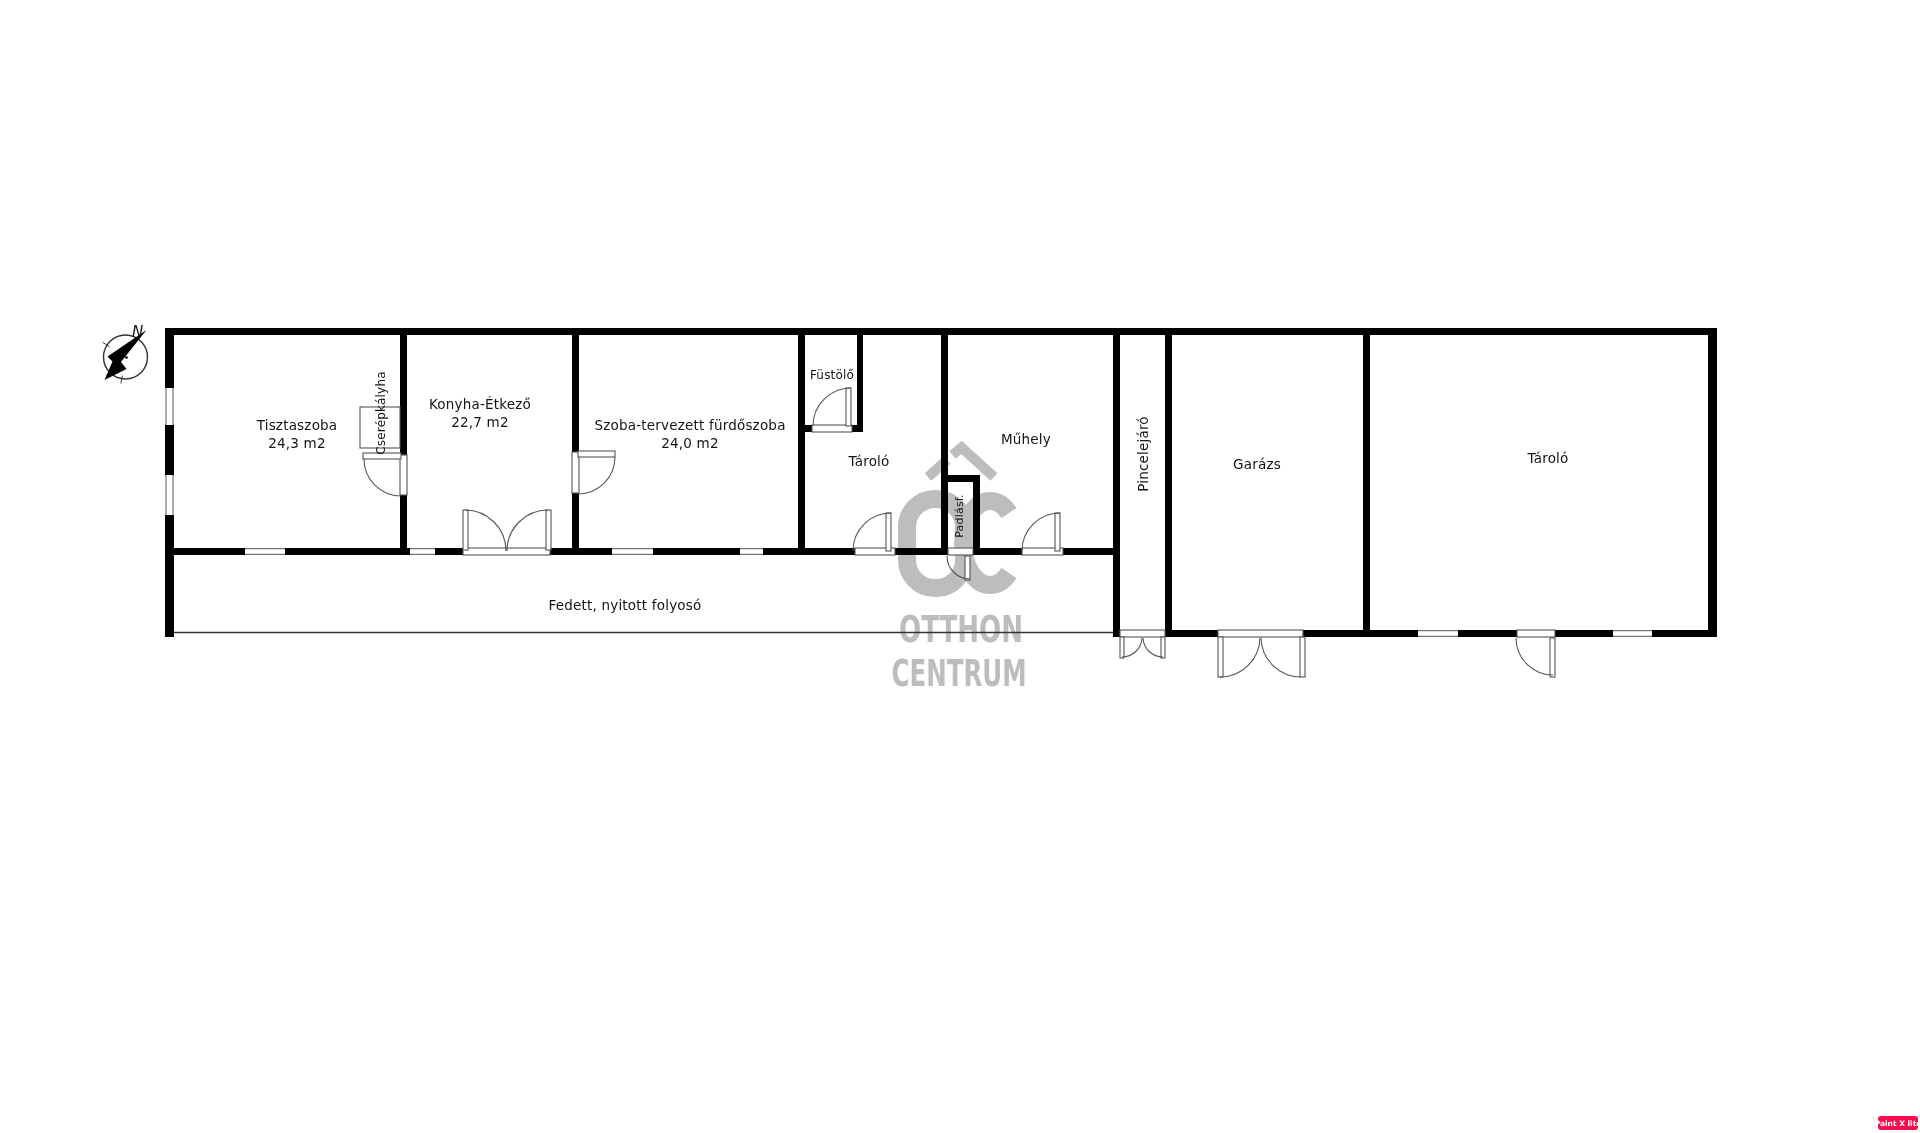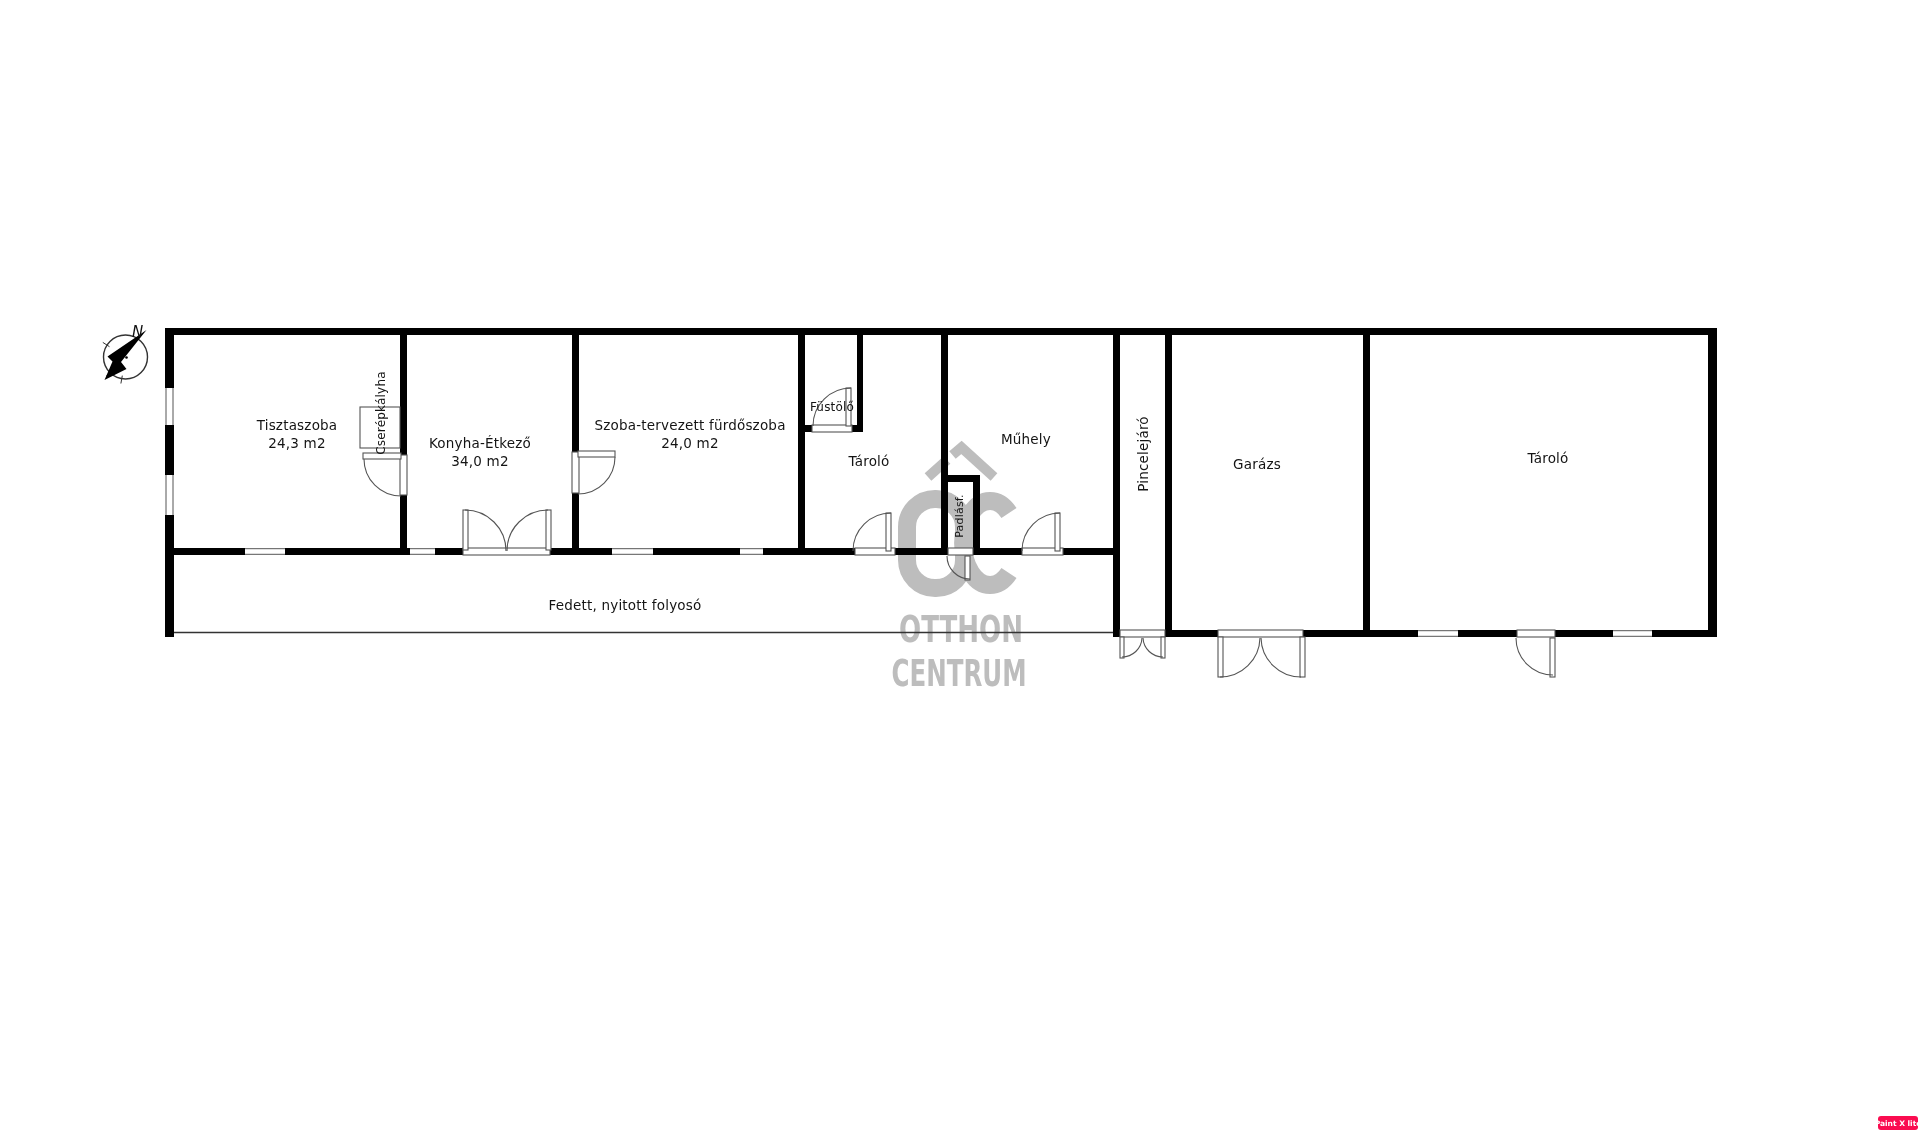--- a/index.html
+++ b/index.html
@@ -198,29 +198,29 @@
       <polygon fill="#000" points="146.5,330 121,362 126.5,369 104.5,380 112.5,361.5 107.5,356.5"></polygon>
       <circle cx="126.5" cy="357.5" r="1.3" fill="#000"></circle>
       <text x="132" y="337" font-size="15" font-style="italic" fill="#111">N</text>
     </g>
   </svg>
 
   <div class="lbl" style="left:277px;top:434px;margin-left:20px;">
     <div>Tisztaszoba</div>
     <div>24,3 m2</div>
   </div>
-  <div class="lbl" style="left:480px;top:452px;">
+  <div class="lbl" style="left:480px;top:413px;">
     <div>Konyha-Étkező</div>
-    <div>34,0 m2</div>
+    <div>22,7 m2</div>
   </div>
   <div class="lbl" style="left:690px;top:434px;">
     <div>Szoba-tervezett fürdőszoba</div>
     <div>24,0 m2</div>
   </div>
-  <div class="lbl small" style="left:832px;top:376px;margin-top:32px;">
+  <div class="lbl small" style="left:832px;top:376px;">
     <div>Füstölő</div>
   </div>
   <div class="lbl" style="left:869px;top:462px;">
     <div>Tároló</div>
   </div>
   <div class="lbl vert tiny" style="left:960px;top:516px;">
     <div>Padlásf.</div>
   </div>
   <div class="lbl" style="left:1026px;top:440px;">
     <div>Műhely</div>

